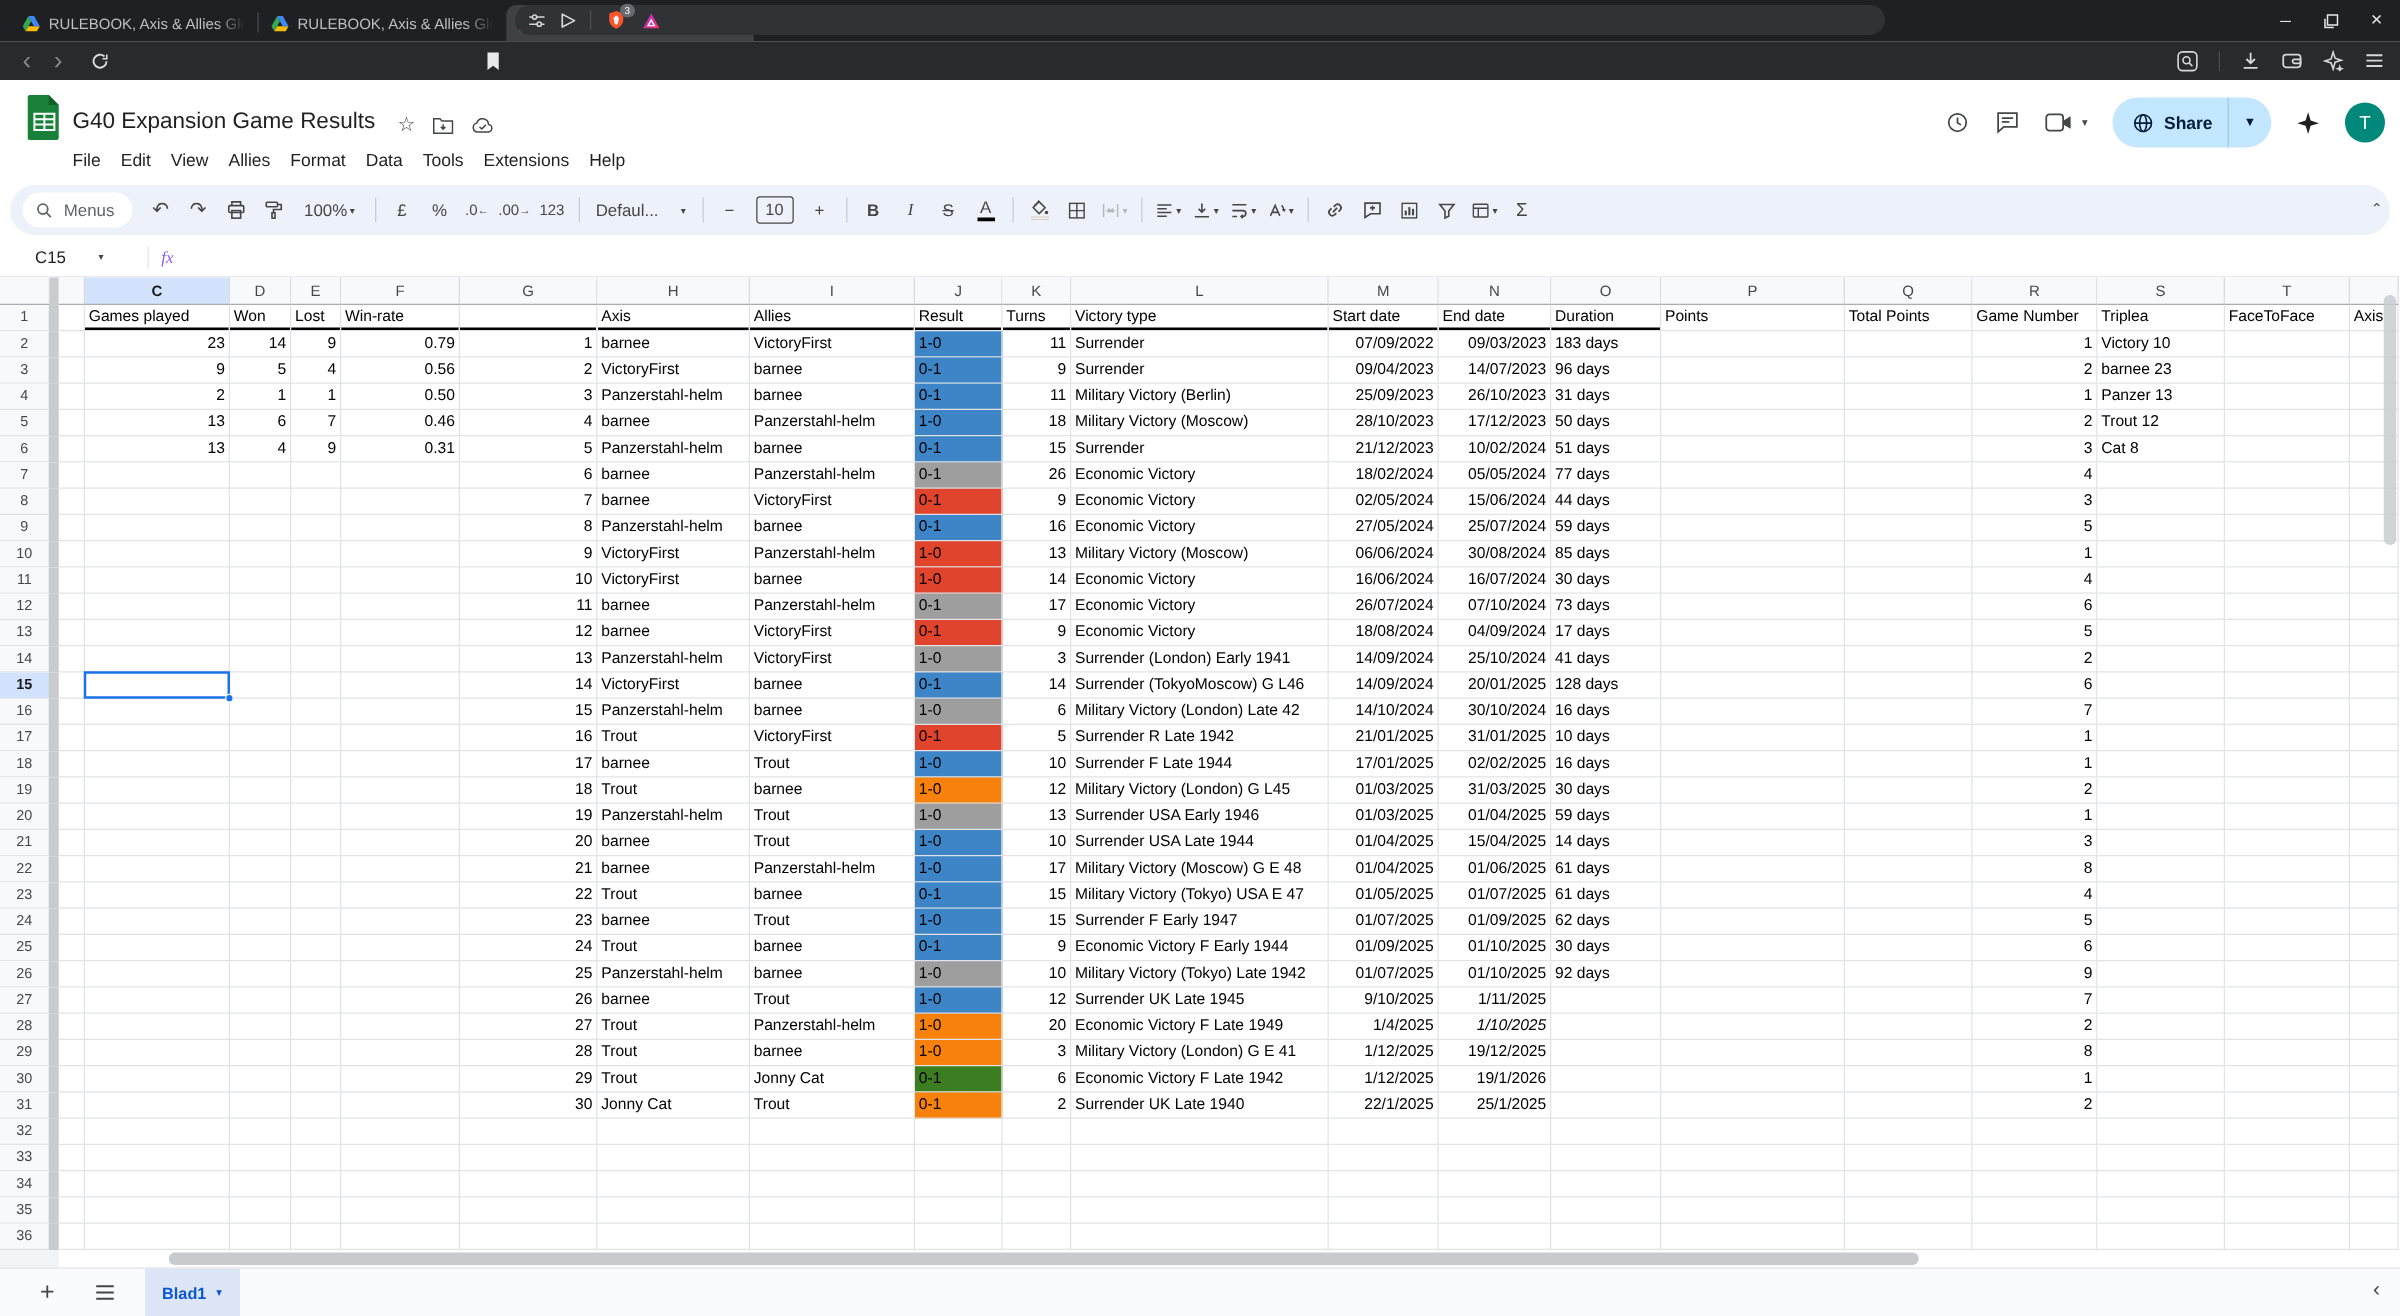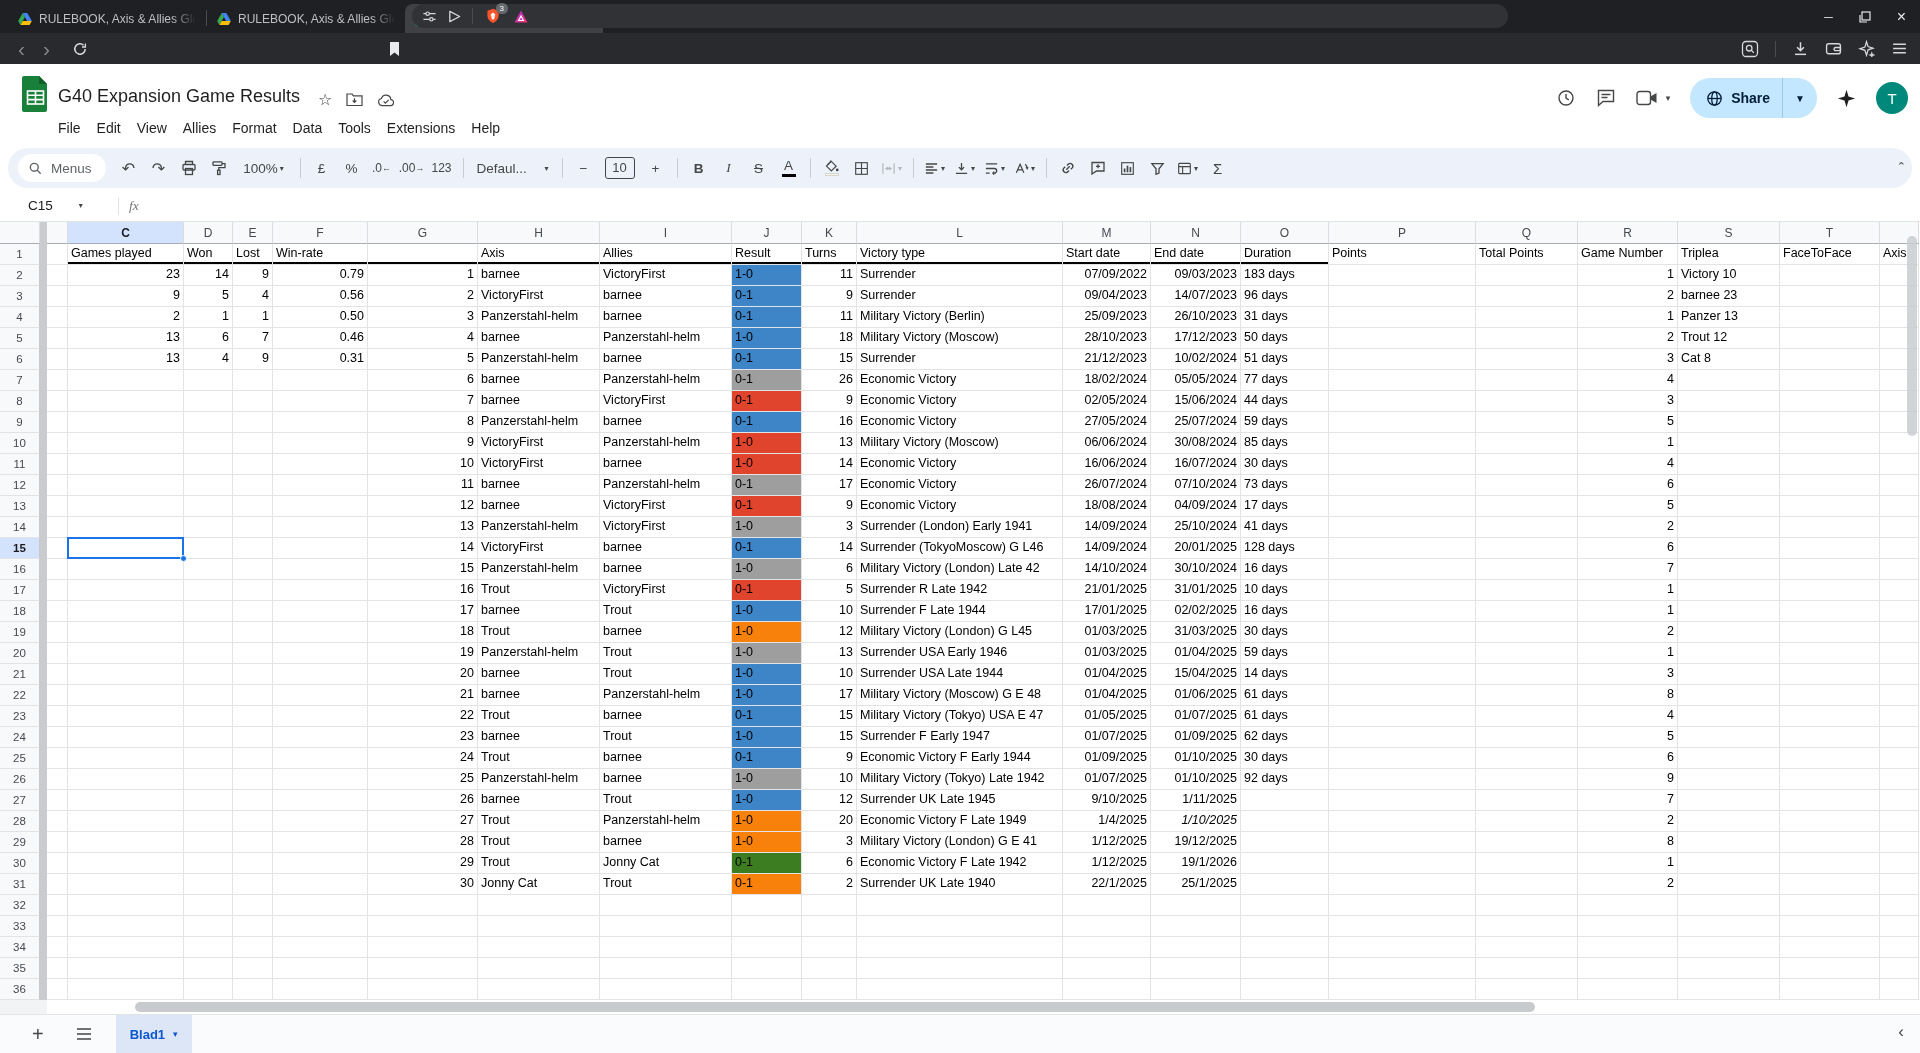--- a/index.html
+++ b/index.html
@@ -54,21 +54,21 @@
   #fillwrap { display:flex; flex-direction:column; align-items:center; }
   #fillwrap .bar { width:14px; height:3px; background:#f6f6ee; border:0.5px solid #d6d6cd; margin-top:1px; }
   .minitext { font-size:12px; letter-spacing:0; }
   #collapsebar { position:absolute; right:14px; top:160px; color:#444746; font-size:11px; }
 
   
   #fbar { position:absolute; left:0; top:190px; width:1920px; height:32px; background:#fff; border-bottom:1px solid #e1e3e6; display:flex; align-items:center; }
   #namebox { width:108px; display:flex; align-items:center; padding-left:28px; font-size:13.5px; color:#202124; }
   #namebox .caret { margin-left:26px; }
   #fbar .vline { width:1px; height:18px; background:#e1e3e6; margin:0 10px; }
-  #fx { font-style:italic; color:#737373; font-size:13.5px; font-family:"Liberation Serif","DejaVu Serif",serif; }
+  #fx { font-style:italic; color:#8b5cf6; font-size:13.5px; font-family:"Liberation Serif","DejaVu Serif",serif; }
 
   
   #grid { position:absolute; left:0; top:222px; width:1920px; height:778px; background:#fff; }
   .hdr-row { display:flex; height:22px; }
   .hcell { background:#f8f9fa; border-right:1px solid #dadce0; border-bottom:1px solid #a8adb3; font-size:12px; color:#45494e; display:flex; align-items:center; justify-content:center; }
   .hcell.sel { background:#d3e3fd; color:#1b1b1f; font-weight:bold; }
   .g-row { display:flex; height:21px; }
   .gut { background:#f8f9fa; border-right:1px solid #c6cacd; border-bottom:1px solid #e2e3e6; font-size:11.5px; color:#45494e; display:flex; align-items:center; justify-content:center; }
   .gut.sel { background:#d3e3fd; color:#1b1b1f; font-weight:bold; }
   .strip { background:#c9cbce; flex:none; }

